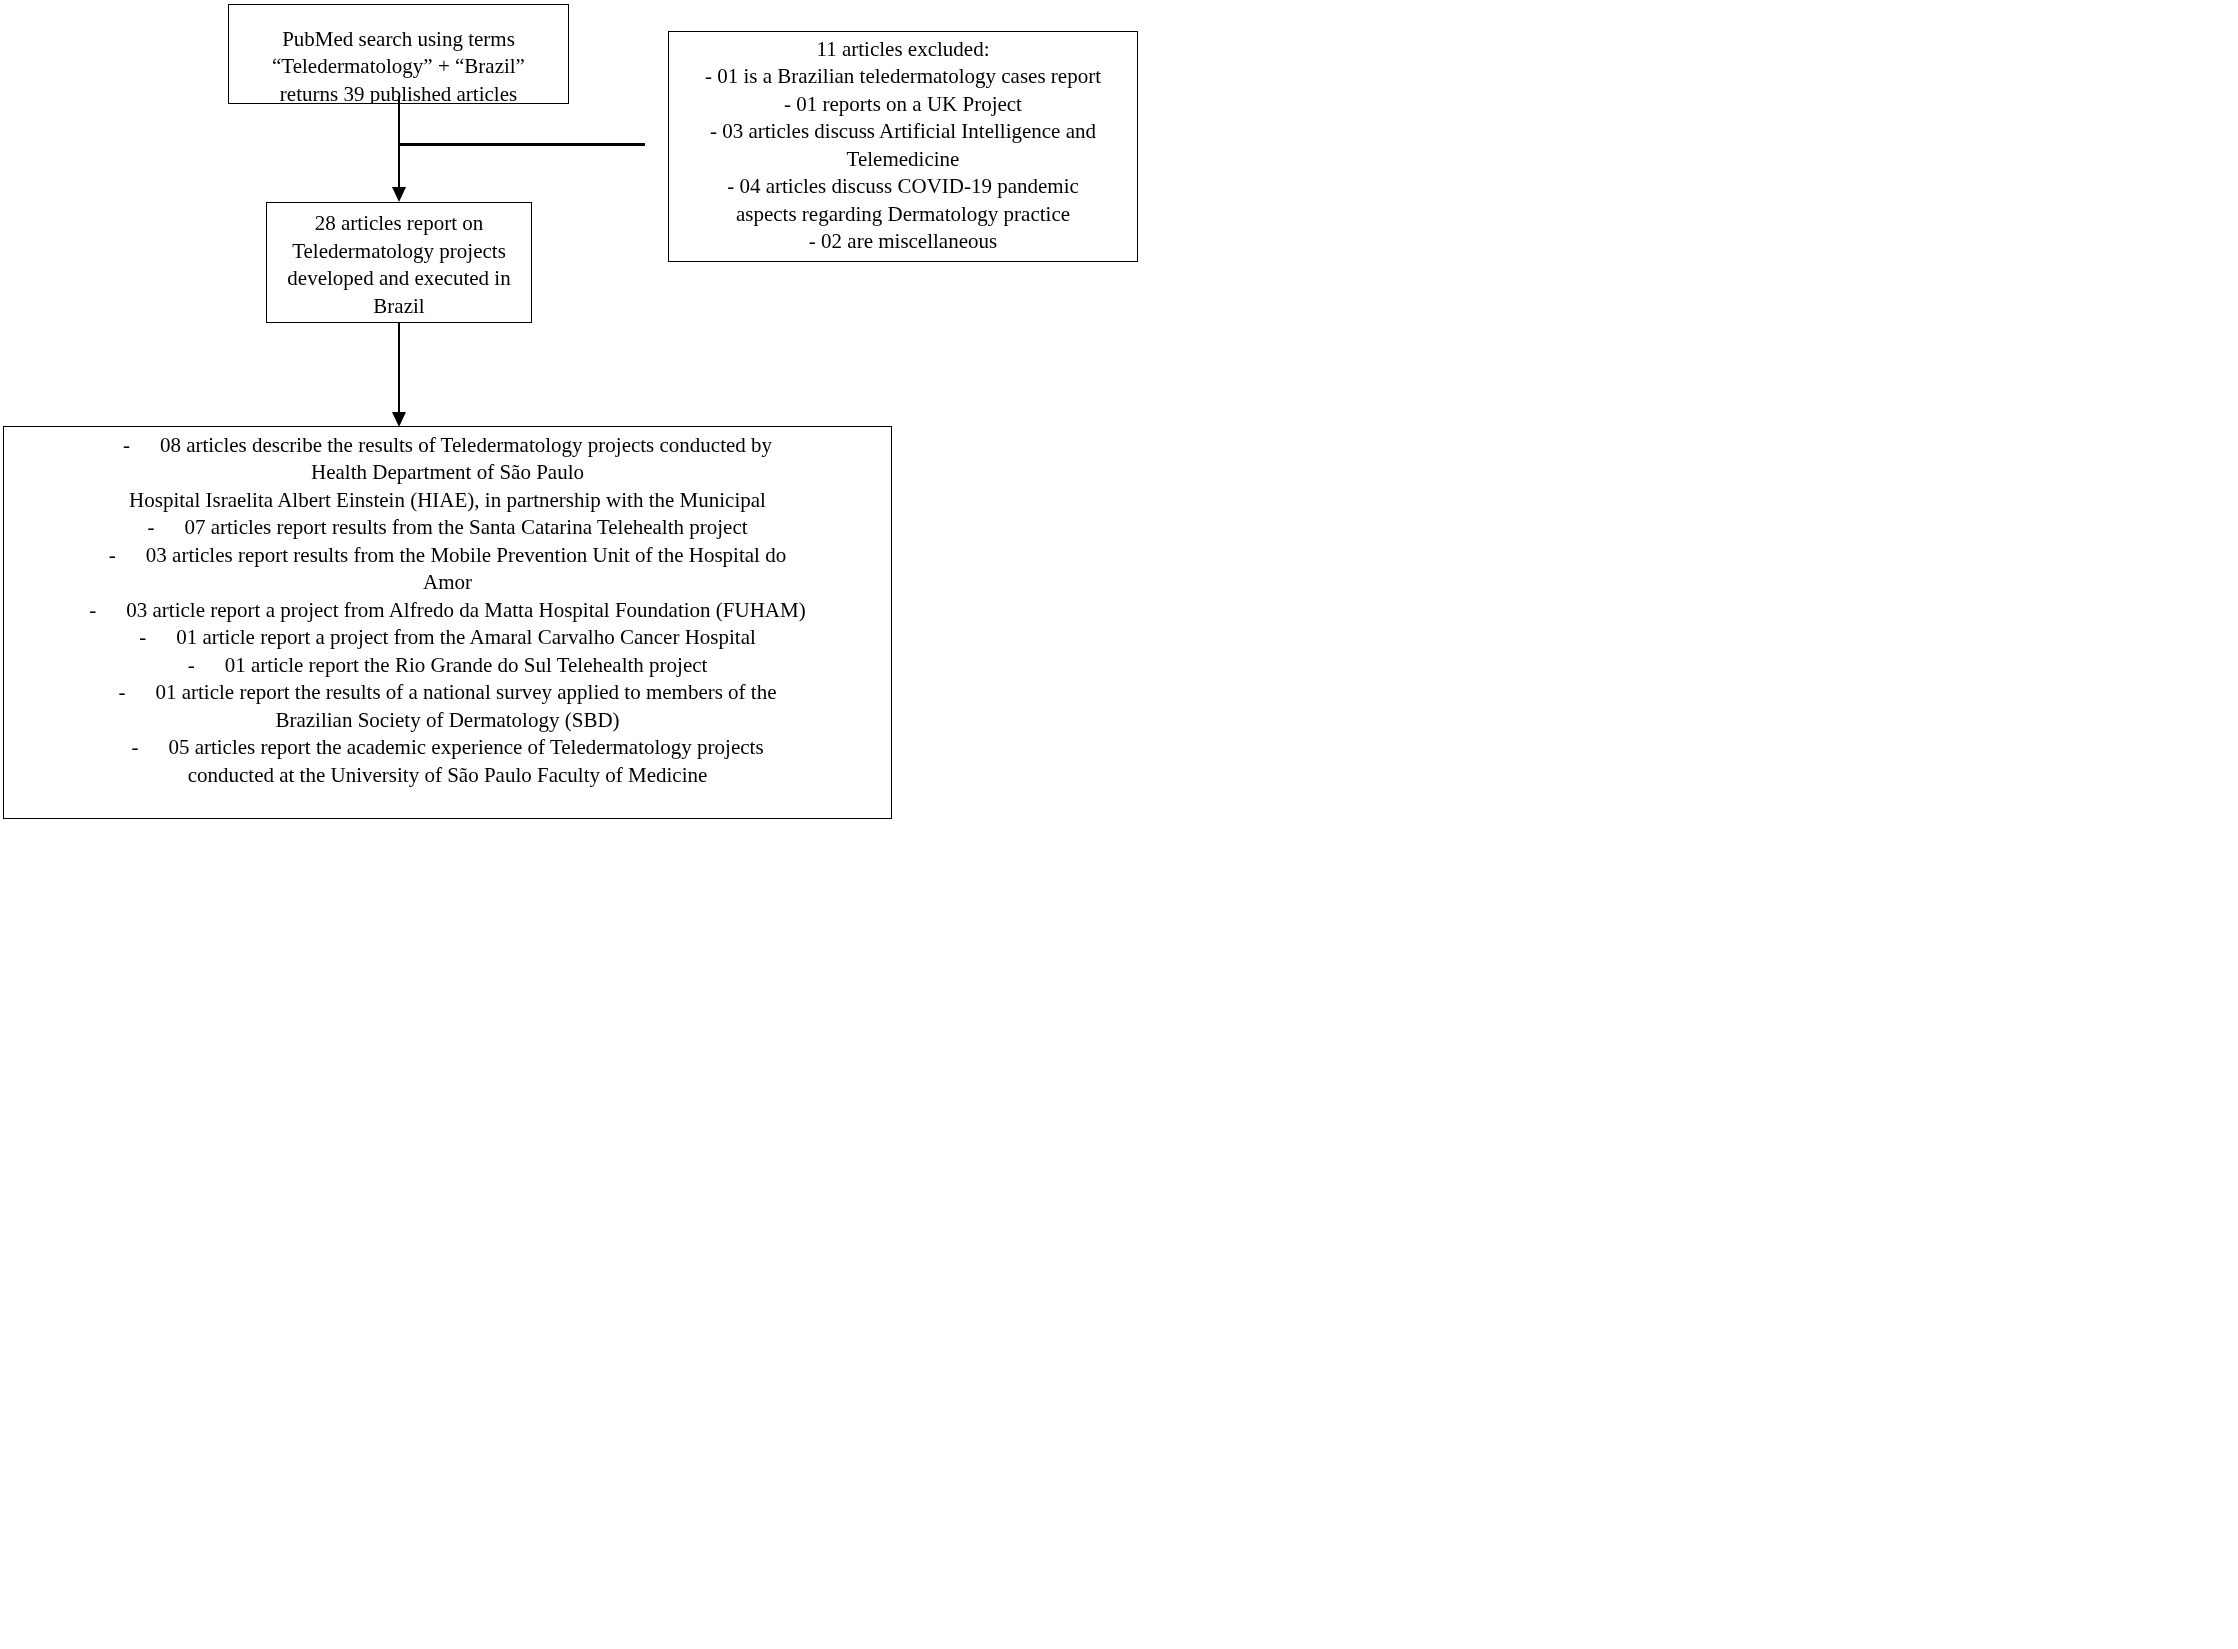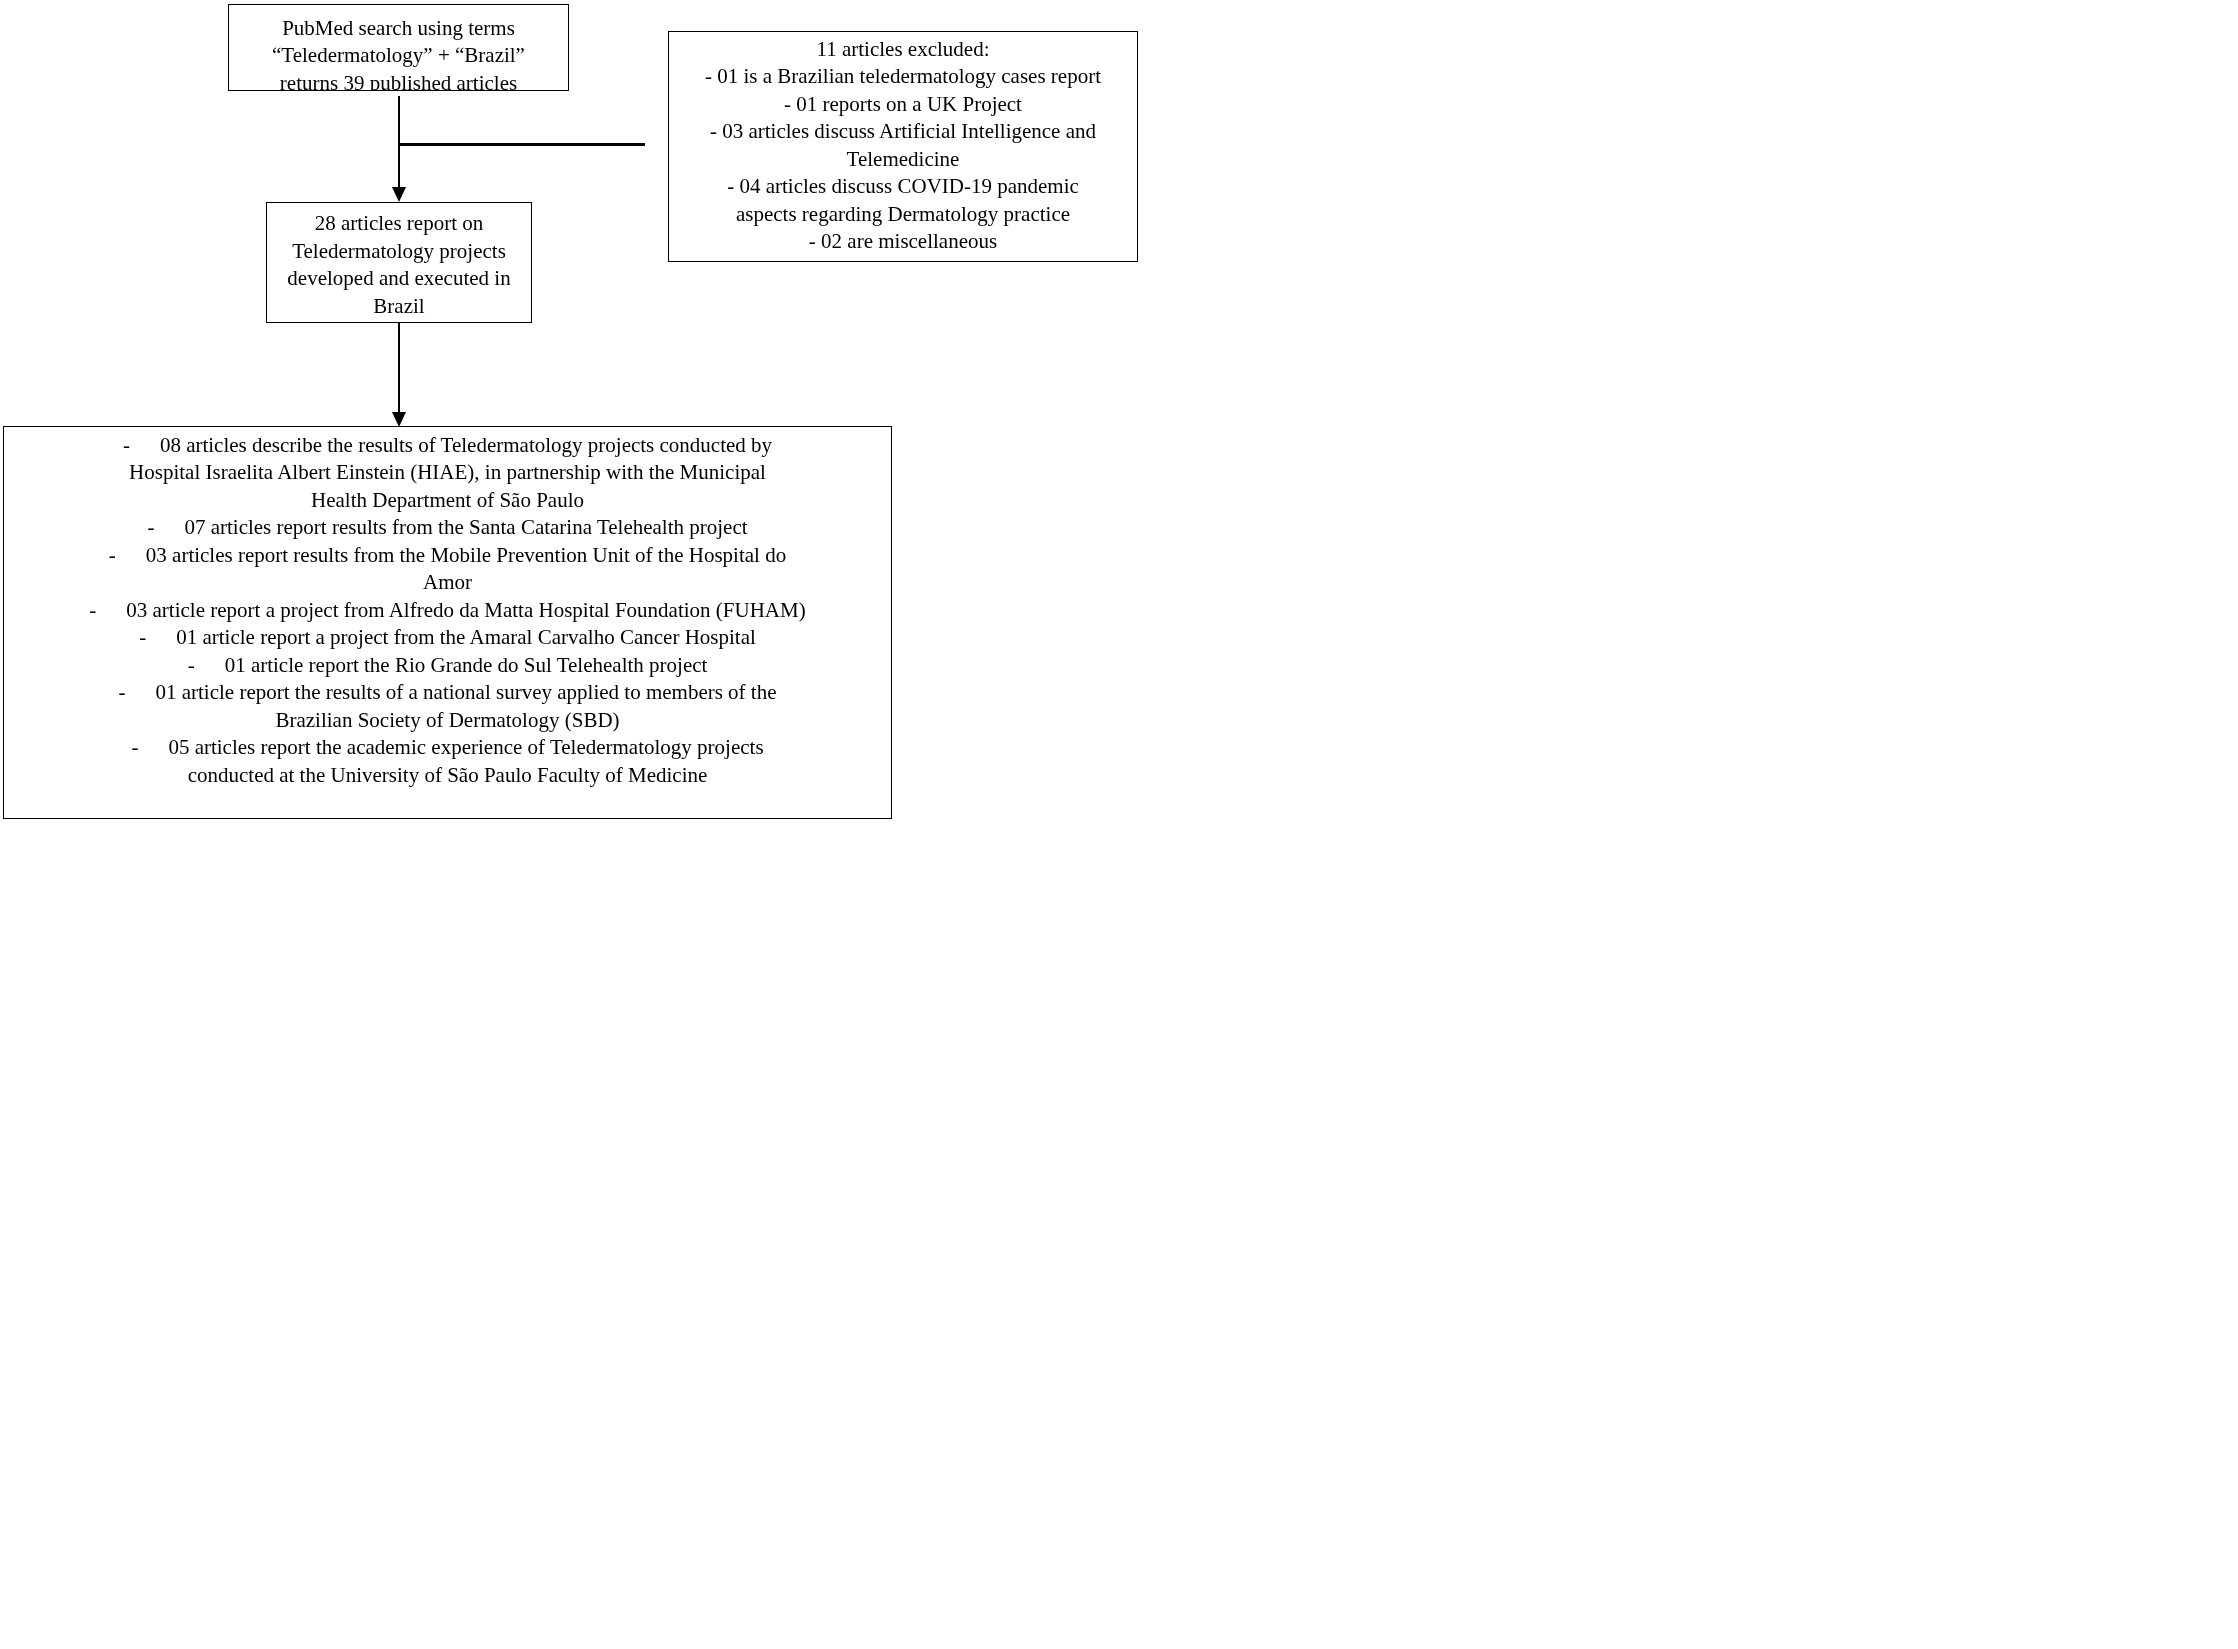--- a/index.html
+++ b/index.html
@@ -14,21 +14,21 @@
     line-height:27.5px;
   }
   .box {
     position:absolute;
     box-sizing:border-box;
     border:1.5px solid #000000;
     background:#ffffff;
     text-align:center;
     overflow:hidden;
   }
-  .box-top      { left:228px; top:3.7px;   width:341px;  height:87px; padding-top:10px; }
+  .box-top      { left:228px; top:3.7px;   width:341px;  height:100px; padding-top:21px; }
   .box-excluded { left:644px; top:31px;  width:470px;  height:231px; padding-top:3.7px;margin-left:24px; }
   .box-middle   { left:266px; top:202px; width:266px;  height:121px; padding-top:7px; }
   .box-bottom   { left:3px;   top:426px; width:889px; height:393px; padding-top:4.5px; }
   .ln { display:block; }
   .vline { position:absolute; width:2.2px; background:#000000; }
   .v1 { left:398px; top:96px; height:92px; }
   .v2 { left:398px; top:322px; height:91px; }
   .hline { position:absolute; left:399px; top:143px; width:246px; height:3px; background:#000000; }
   .arrowhead {
     position:absolute; width:0; height:0;
@@ -74,22 +74,22 @@
     <span class="ln">Brazil</span>
   </div>
 
   <div class="vline v2"></div>
   <div class="arrowhead a2"></div>
 
   <div class="box box-bottom">
 
     <div class="item">
       <span class="ln"><span class="dash">-</span><span class="tab"></span><span>08 articles describe the results of Teledermatology projects conducted by</span></span>
+      <span class="ln">Health Department of São Paulo</span>
       <span class="ln">Hospital Israelita Albert Einstein (HIAE), in partnership with the Municipal</span>
-      <span class="ln">Health Department of São Paulo</span>
     </div>
 
     <div class="item">
       <span class="ln"><span class="dash">-</span><span class="tab"></span><span>07 articles report results from the Santa Catarina Telehealth project</span></span>
     </div>
 
     <div class="item">
       <span class="ln"><span class="dash">-</span><span class="tab"></span><span>03 articles report results from the Mobile Prevention Unit of the Hospital do</span></span>
       <span class="ln">Amor</span>
     </div>

